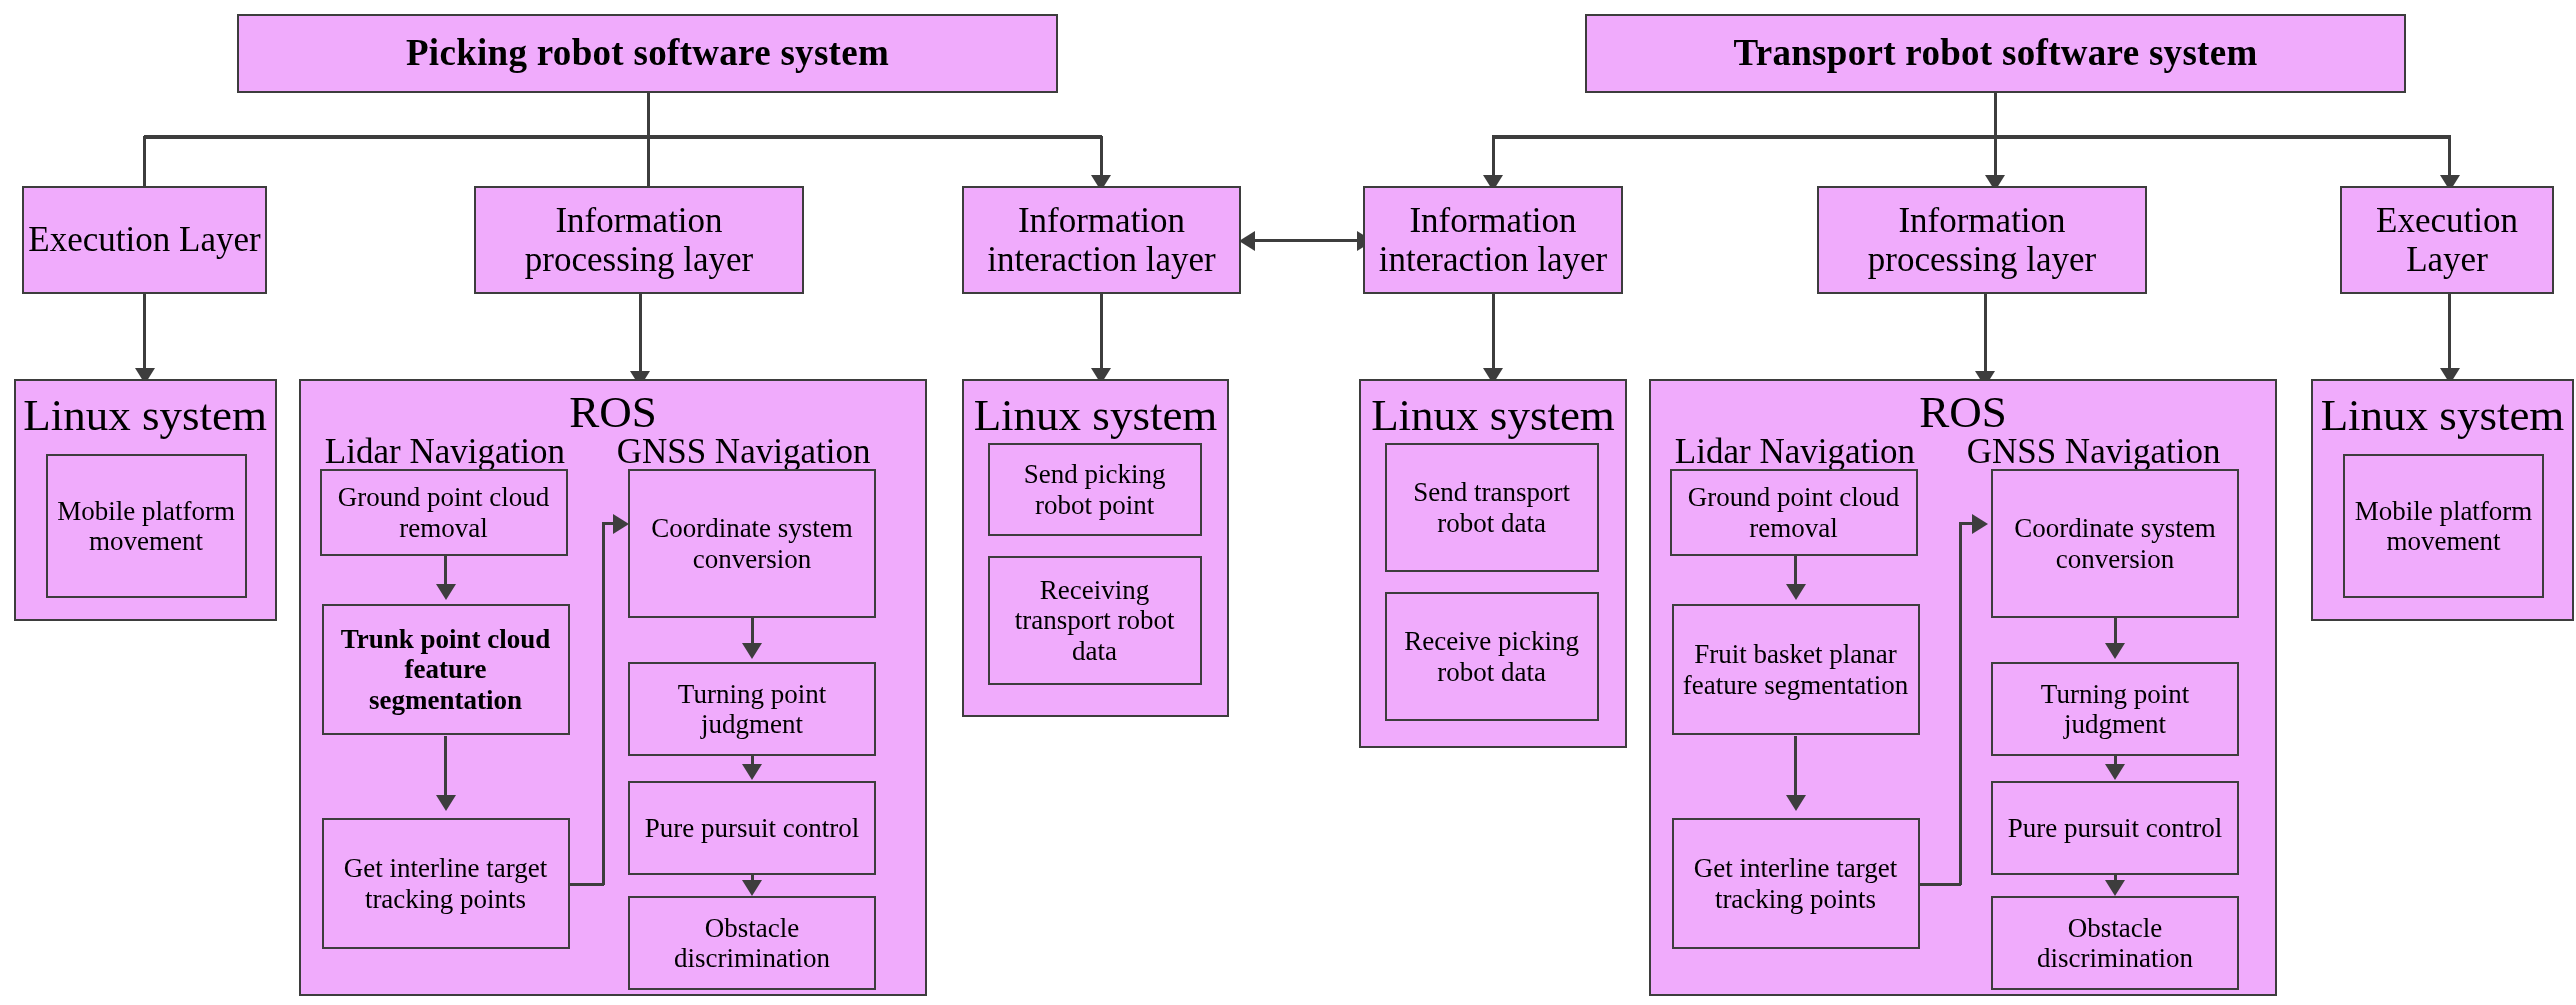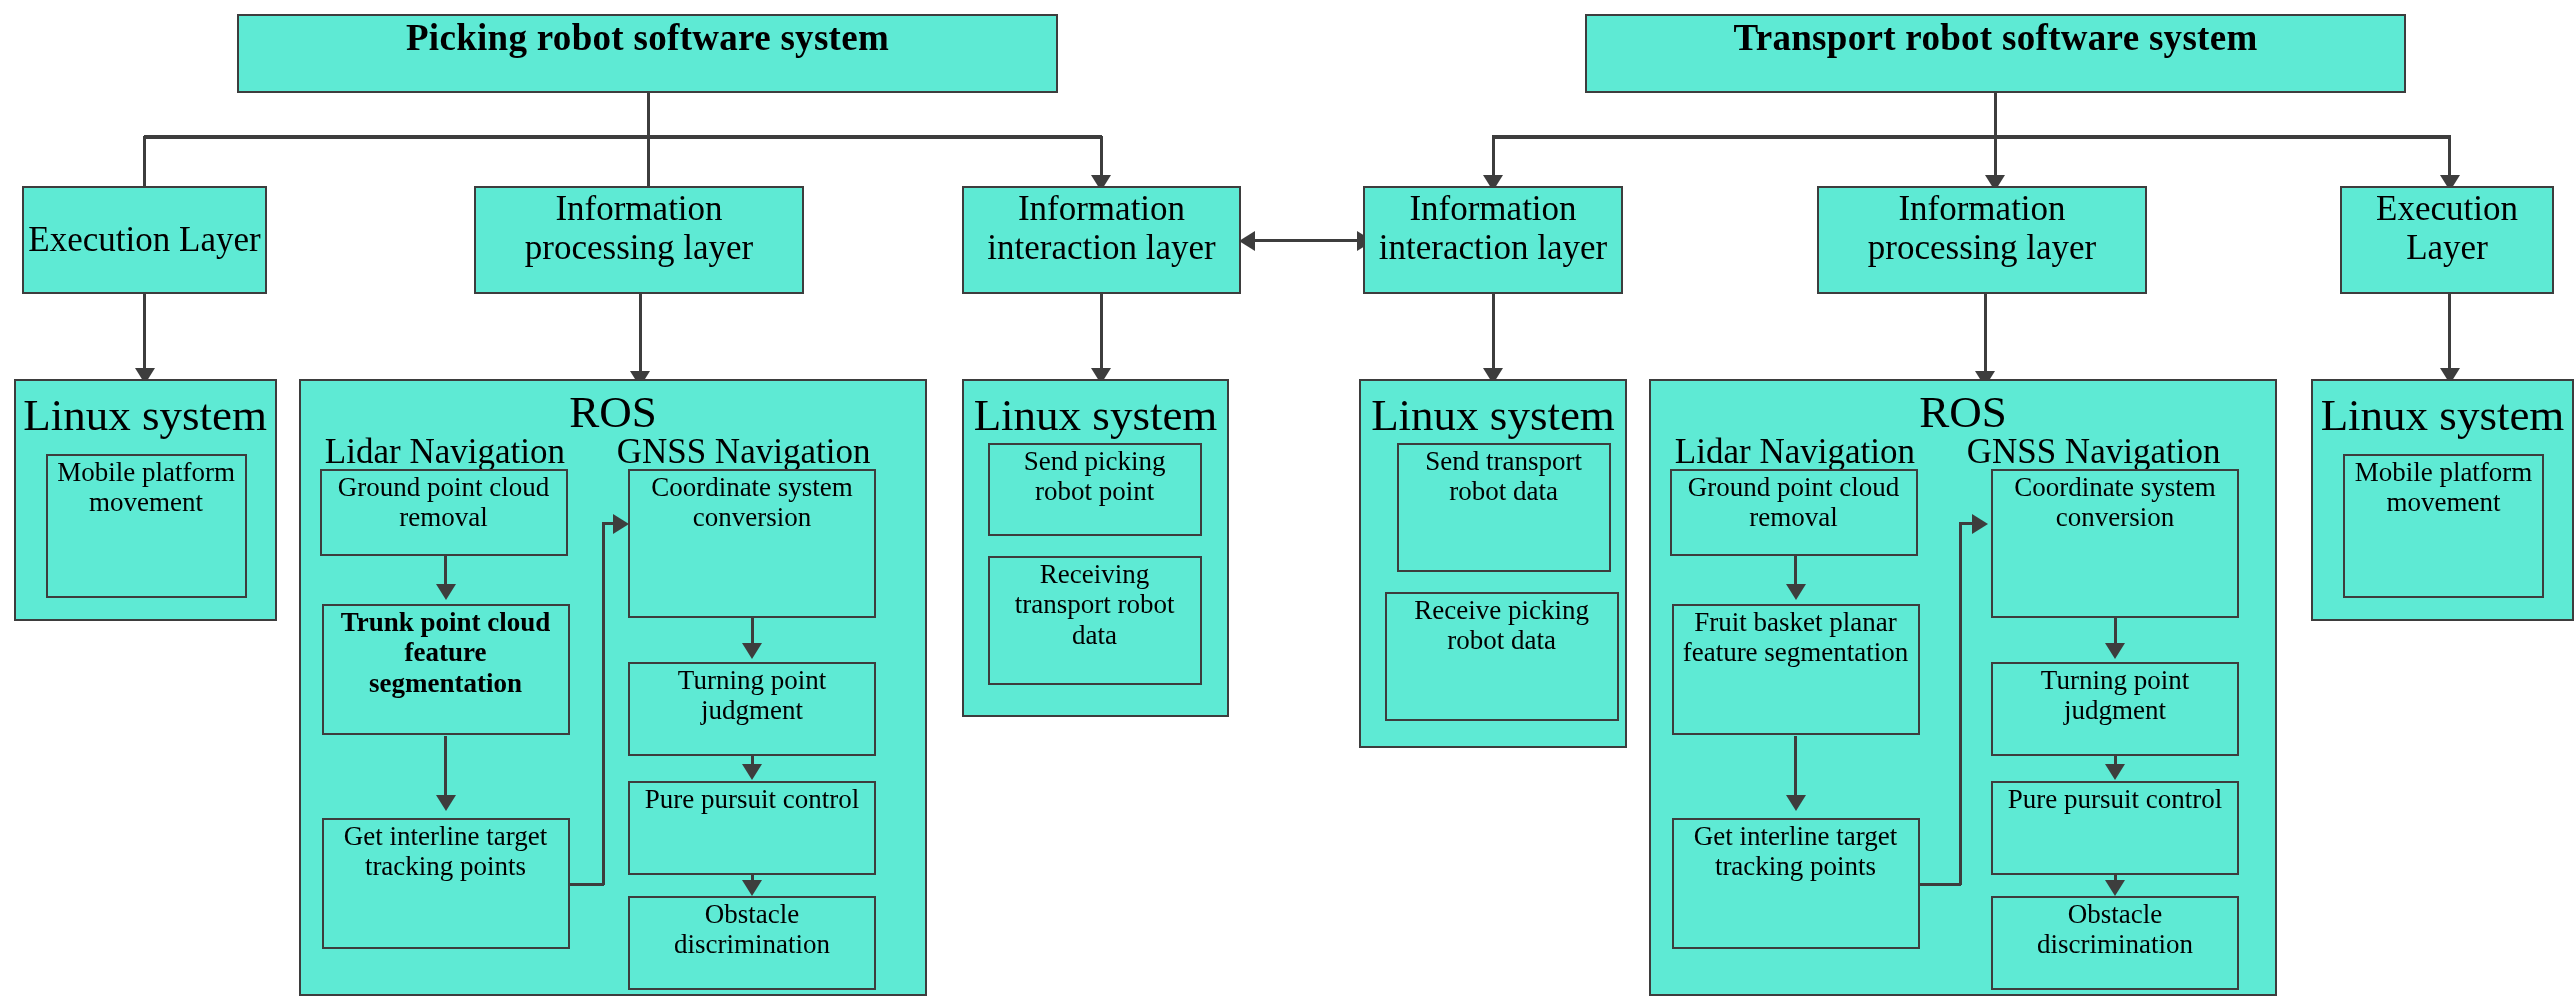--- a/index.html
+++ b/index.html
@@ -1,22 +1,22 @@
 <!DOCTYPE html>
 <html style="font-size:10px"><head>
 <meta charset="utf-8">
 <title>Robot software system architecture</title>
 <style>
   html,body{margin:0;padding:0;background:#ffffff;}
   body{font-family:"Liberation Serif","DejaVu Serif",serif;color:#000;}
   #stage{position:relative;width:2576px;height:1006px;background:#fff;overflow:hidden;}
 
   
-  .box{position:absolute;box-sizing:border-box;border:2.5px solid #3d3d3d;background:#5eead4;
-       display:flex;justify-content:center;text-align:center;
+  .box{position:absolute;box-sizing:border-box;border:2.5px solid #3d3d3d;background:#f0abfc;
+       display:flex;align-items:center;justify-content:center;text-align:center;
        line-height:1.12;padding:1.2px 3.7px;}
   .title-box{font-size:37px;font-weight:700;letter-spacing:0.3px;}
   .layer-box{font-size:35px;}
   .leaf{font-size:27px;}
   .container-box{display:block;}
   .container-label{position:absolute;left:0;right:0;text-align:center;font-size:45px;}
   .col-label{position:absolute;font-size:35px;text-align:center;}
 
   
   .ln{position:absolute;background:#3d3d3d;}
@@ -167,24 +167,24 @@
   <div class="ah down" style="left:1483px;top:368px;"></div>
 
   <div class="ln vl" style="left:1984px;top:294px;width:2.5px;height:81px;"></div>
   <div class="ah down" style="left:1975px;top:371px;"></div>
 
   <div class="ln vl" style="left:2448px;top:294px;width:2.5px;height:77px;"></div>
   <div class="ah down" style="left:2440px;top:368px;"></div>
 
   <div class="box container-box" style="left:1359px;top:379px;width:268px;height:369px;">
     <div class="container-label" style="top:8.7px;">Linux system</div>
-    <div class="box leaf" style="left:23.6px;top:62px;width:214px;height:129px;margin-left:12px;">
+    <div class="box leaf" style="left:23.6px;top:62px;width:214px;height:129px;">
       <span>Send transport robot data</span>
     </div>
-    <div class="box leaf" style="left:23.6px;top:211px;width:234px;height:129px;">
+    <div class="box leaf" style="left:23.6px;top:211px;width:214px;height:129px;">
       <span>Receive picking robot data</span>
     </div>
   </div>
 
   <div class="box container-box" style="left:1649px;top:379px;width:628px;height:617px;">
     <div class="container-label" style="top:6.2px;">ROS</div>
 
     <div class="col-label" style="left:7.4px;top:51px;width:273px;">Lidar Navigation</div>
     <div class="col-label" style="left:303px;top:51px;width:279px;">GNSS Navigation</div>
 

